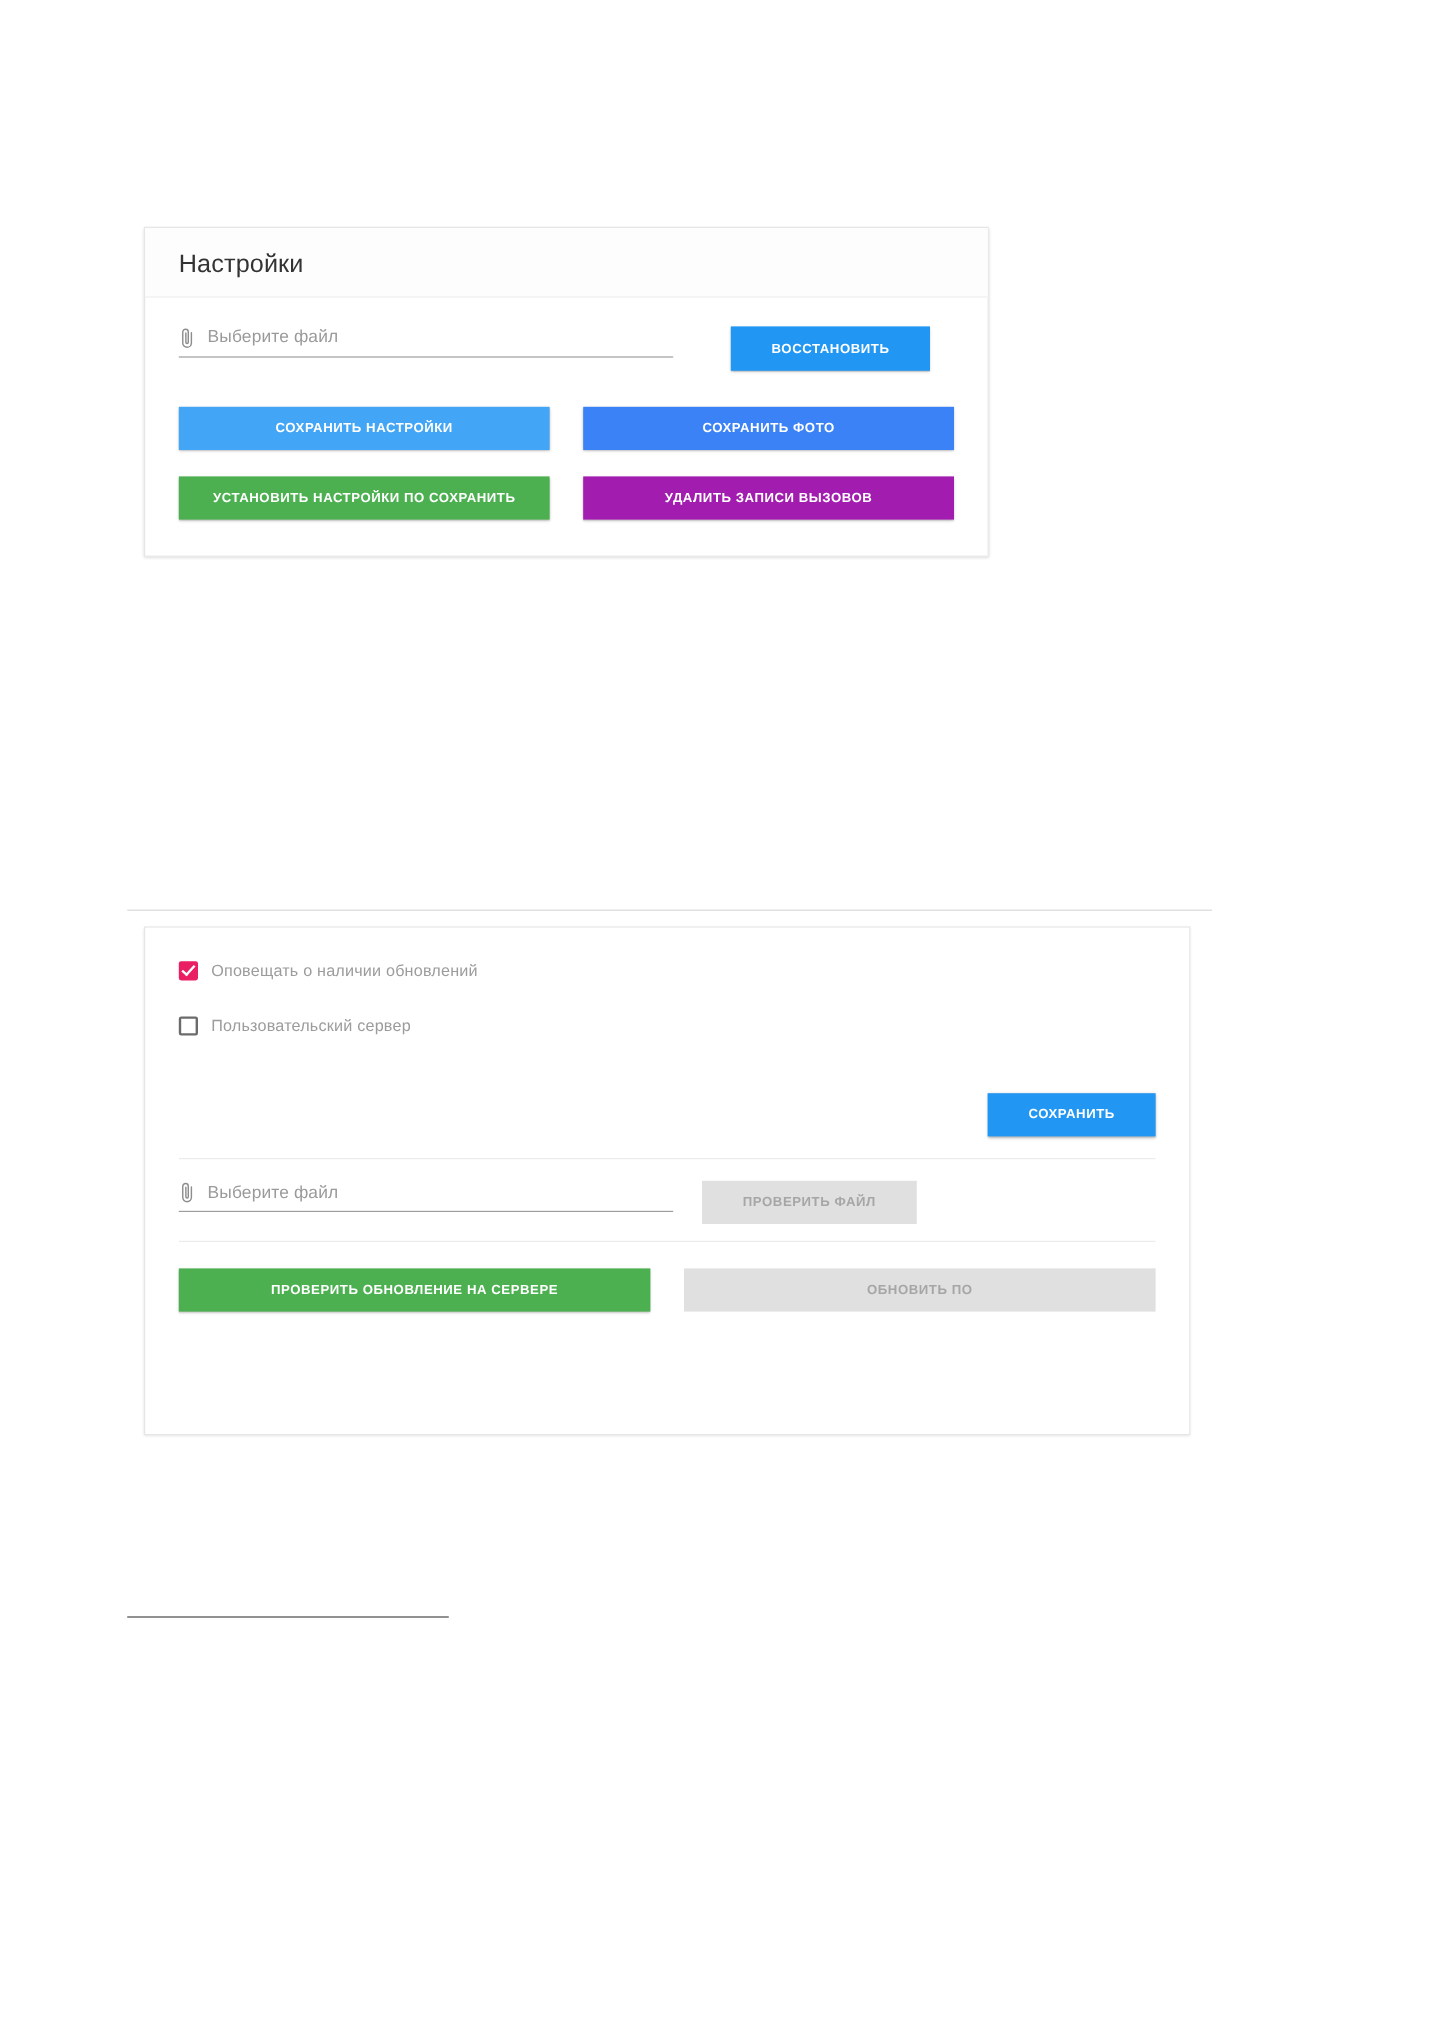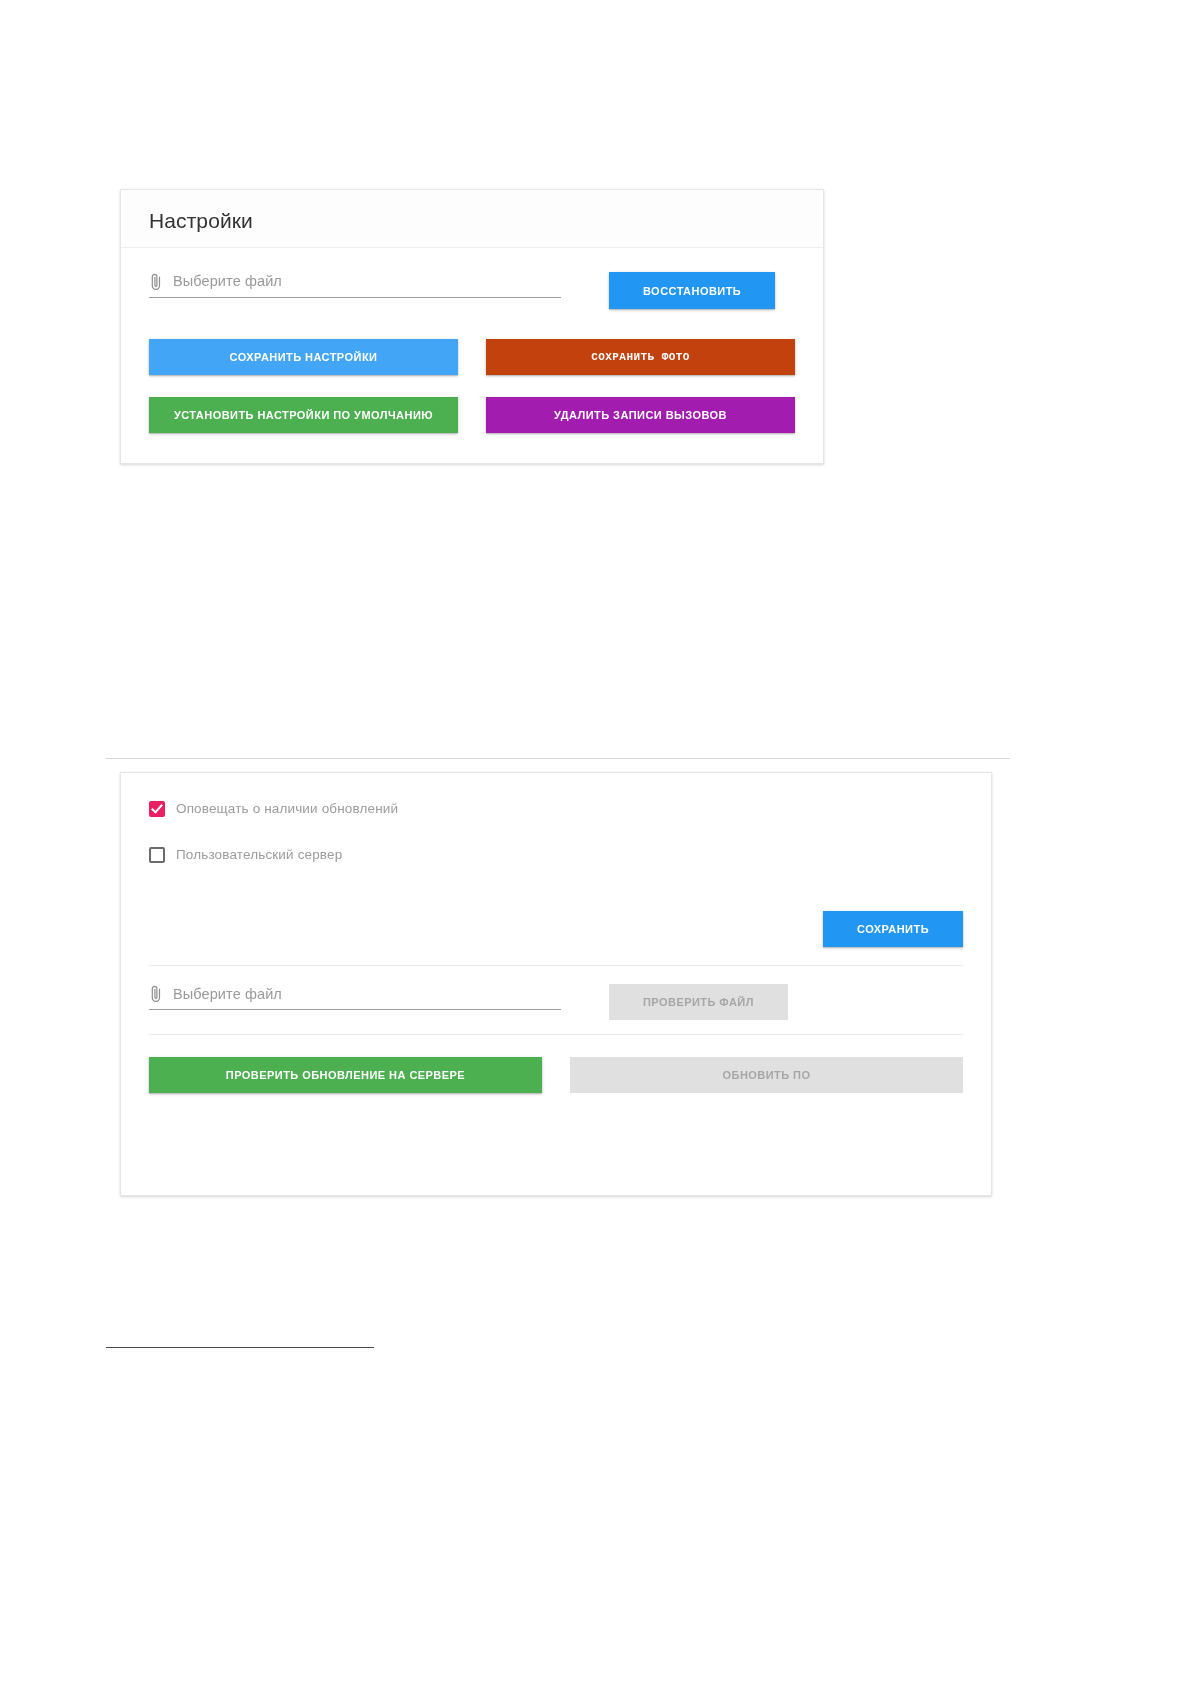--- a/index.html
+++ b/index.html
@@ -204,27 +204,27 @@
           <span class="file-placeholder">Выберите файл</span>
         </div>
 
         <button class="btn btn-sm" style="background:#2196f3; margin-left:24px;">ВОССТАНОВИТЬ</button>
       </div>
 
       <div class="spacer-30"></div>
 
       <div class="row2">
         <button class="btn btn-block" style="background:#42a5f5;">СОХРАНИТЬ НАСТРОЙКИ</button>
-        <button class="btn btn-block" style="background:#c2410c;font-family:Liberation Mono, monospace;">СОХРАНИТЬ ФОТО</button>
+        <button class="btn btn-block" style="background:#3b82f6;">СОХРАНИТЬ ФОТО</button>
       </div>
 
       <div class="spacer-22"></div>
 
       <div class="row2">
-        <button class="btn btn-block" style="background:#4caf50;">УСТАНОВИТЬ НАСТРОЙКИ ПО УМОЛЧАНИЮ</button>
+        <button class="btn btn-block" style="background:#4caf50;">УСТАНОВИТЬ НАСТРОЙКИ ПО СОХРАНИТЬ</button>
         <button class="btn btn-block" style="background:#a21caf;">УДАЛИТЬ ЗАПИСИ ВЫЗОВОВ</button>
       </div>
 
     </div>
   </div>
 
   <div class="page-rule" style="left:106px; top:758px; width:904px;"></div>
 
   <div class="card" style="left:120px; top:772px; width:872px; height:424px;">
 
@@ -259,21 +259,21 @@
       <div class="file-row">
         <div class="file-field">
           <span class="clip-icon">
             <svg viewBox="0 0 14 20" width="14" height="20" aria-hidden="true">
               <path d="M10.5 5.2v8.6a3.6 3.6 0 0 1-7.2 0V4.6a2.3 2.3 0 0 1 4.6 0v8.7a1 1 0 0 1-2 0V5.4" fill="none" stroke="#8d8d8d" stroke-width="1.2" stroke-linecap="round" stroke-linejoin="round"></path>
             </svg>
           </span>
           <span class="file-placeholder">Выберите файл</span>
         </div>
 
-        <button class="btn btn-sm btn-disabled" style="margin-left:24px; height:36px;">ПРОВЕРИТЬ ФАЙЛ</button>
+        <button class="btn btn-sm btn-disabled" style="height:36px;">ПРОВЕРИТЬ ФАЙЛ</button>
       </div>
 
       <div style="height:14px;"></div>
       <div class="divider-inner" style="margin-top:0;"></div>
       <div style="height:22px;"></div>
 
       <div class="row2">
         <button class="btn btn-block" style="background:#4caf50;">ПРОВЕРИТЬ ОБНОВЛЕНИЕ НА СЕРВЕРЕ</button>
         <button class="btn btn-block btn-disabled">ОБНОВИТЬ ПО</button>
       </div>

